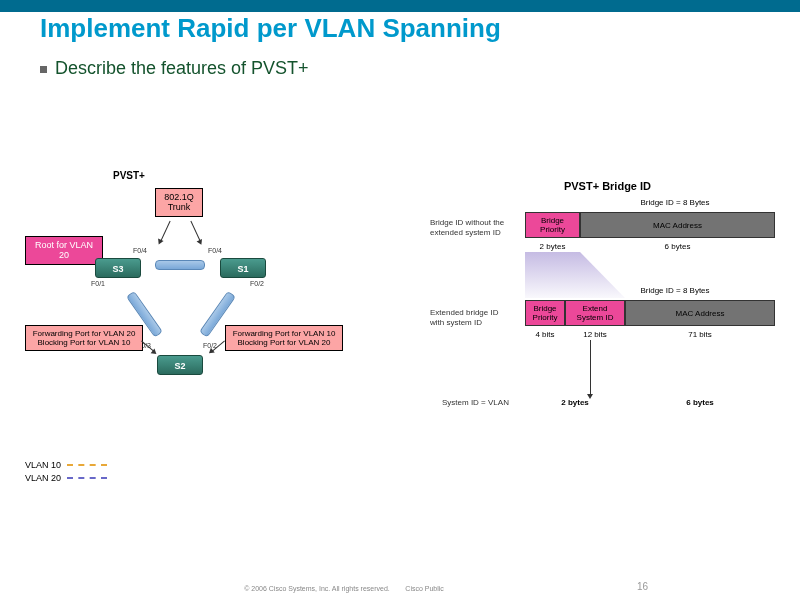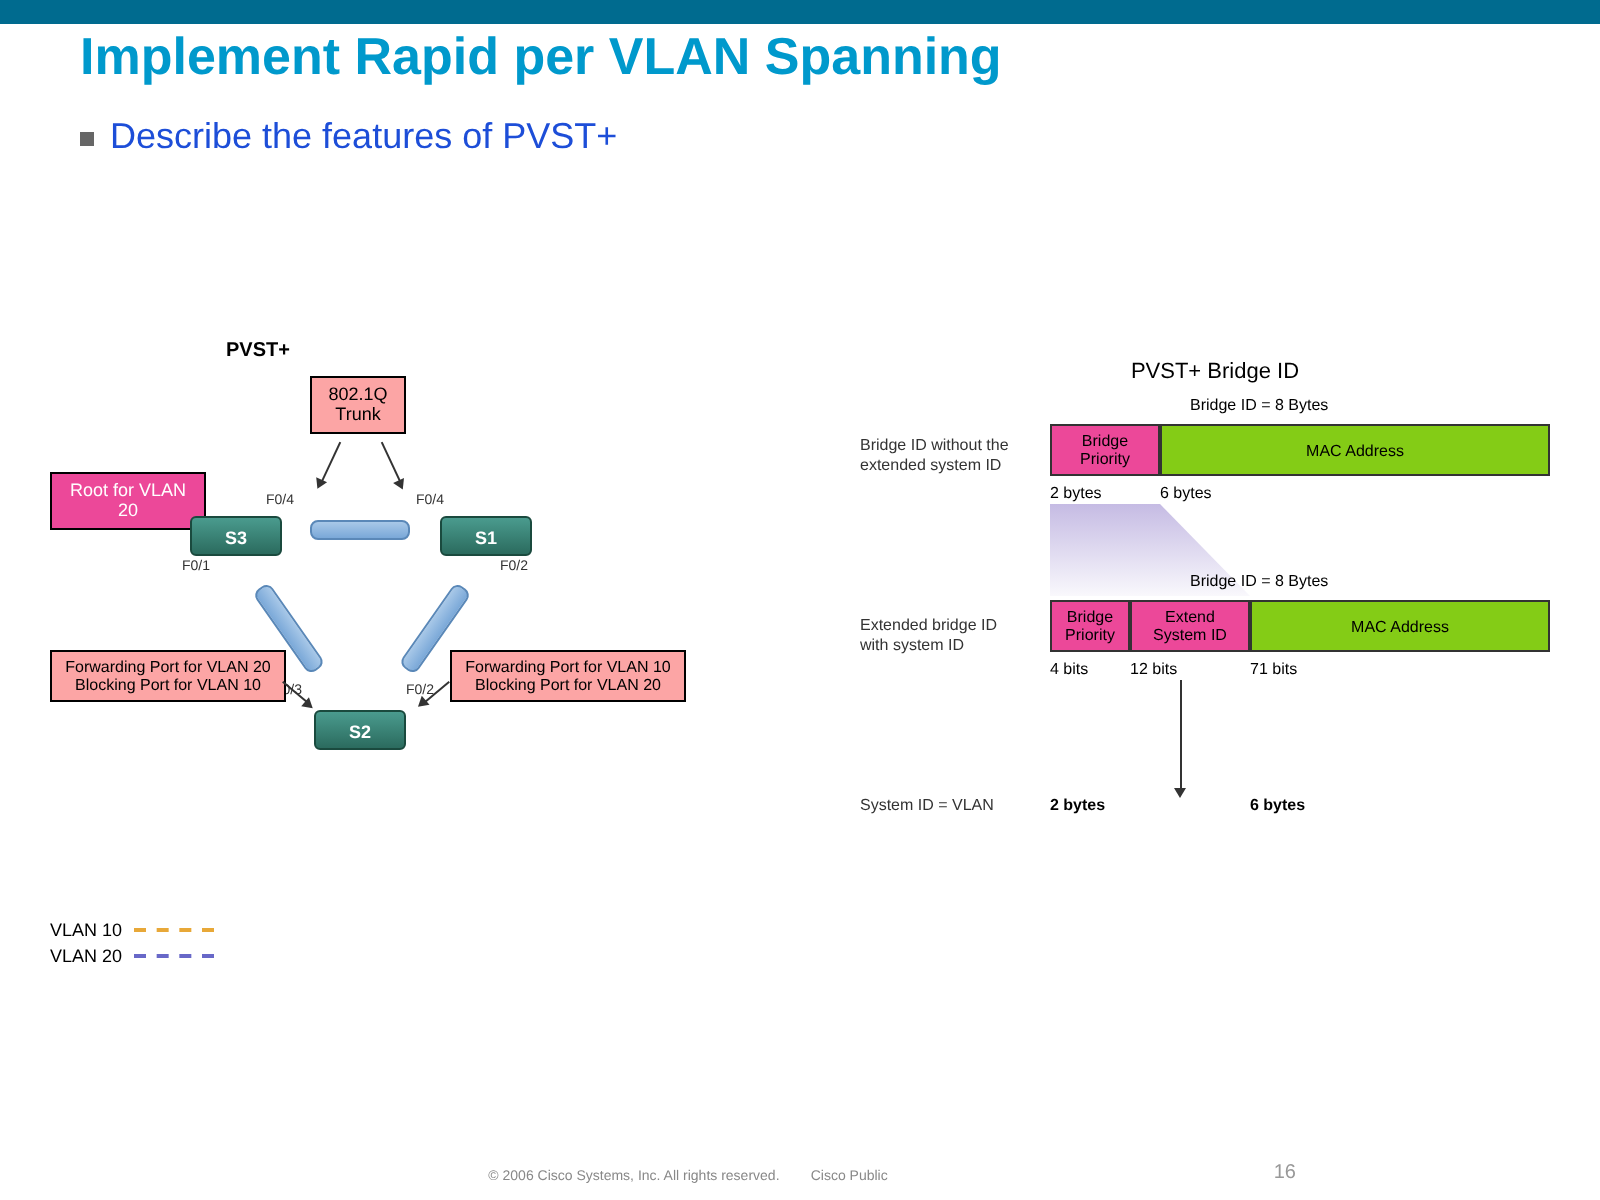--- a/index.html
+++ b/index.html
@@ -1,43 +1,43 @@
 <!DOCTYPE html>
 <html><head>
 <meta charset="utf-8">
 <style>
 *{margin:0;padding:0;box-sizing:border-box}
 body{width:800px;height:600px;font-family:Arial,sans-serif;background:#fff;position:relative;overflow:hidden}
 .topbar{height:12px;background:#006b8f}
 .title{color:#0099cc;font-size:26px;font-weight:bold;padding:2px 0 8px 40px;line-height:1.15}
-.bullet{padding:6px 0 0 40px;font-size:18px;color:#1d4ed8;display:flex;align-items:flex-start;gap:8px}
+.bullet{padding:6px 0 0 40px;font-size:18px;color:#14532d;display:flex;align-items:flex-start;gap:8px}
 .bullet .sq{width:7px;height:7px;background:#666;margin-top:8px;flex-shrink:0}
 .content{position:absolute;top:170px;left:0;width:800px;height:330px}
 .left{position:absolute;left:25px;top:0;width:370px;height:300px}
 .right{position:absolute;left:430px;top:10px;width:355px;height:280px}
 .box{position:absolute;font-size:9px;text-align:center;border:1px solid #000;padding:3px 4px;line-height:1.15}
 .box.yellow{background:#fca5a5}
 .box.purple{background:#ec4899;color:#fff}
 .box.red{background:#e57373;color:#fff}
 .switch{position:absolute;width:46px;height:20px;background:linear-gradient(#4a9b8e,#2b6b5e);border:1px solid #1a4a3e;border-radius:3px;font-size:9px;color:#fff;text-align:center;line-height:20px;font-weight:bold}
 .link-wrap{position:absolute;width:50px;height:16px}
 .link-wrap .pipe{width:50px;height:10px;background:linear-gradient(#a8c8e8,#7aa8d8);border:1px solid #5a88b8;border-radius:4px}
 .lbl{position:absolute;font-size:7px;color:#333}
 .hdr{position:absolute;font-size:10px;font-weight:bold}
 .legend{position:absolute;left:25px;top:290px;font-size:9px}
 .legend-row{display:flex;align-items:center;gap:6px;margin-bottom:3px}
 .dash{width:40px;height:0;border-top:2px dashed}
 .footer{position:absolute;bottom:8px;width:688px;font-size:7px;color:#888;text-align:center}
 .footer .pg{position:absolute;right:40px;bottom:0;font-size:10px;color:#999}
-.rhdr{font-size:11px;font-weight:normal;text-align:center;margin-bottom:4px}
+.rhdr{font-size:11px;font-weight:bold;text-align:center;margin-bottom:4px}
 .rtxt{position:absolute;font-size:8px;color:#333;line-height:1.25}
 .rbar{position:absolute;height:26px;border:1px solid #333;font-size:8px;display:flex;align-items:center;justify-content:center;text-align:center}
 .rbar.gray{background:#ec4899}
-.rbar.lgray{background:#84cc16}
-.dimv{font-size:8px;position:absolute;text-align:left}
+.rbar.lgray{background:#737373}
+.dimv{font-size:8px;position:absolute;text-align:center}
 .arrow{position:absolute;width:1px;background:#333}
 .arrow:after{content:'';position:absolute;bottom:-4px;left:-3px;border-left:3.5px solid transparent;border-right:3.5px solid transparent;border-top:5px solid #333}
 .shade{position:absolute;background:linear-gradient(180deg,rgba(140,120,200,0.5),rgba(140,120,200,0.05))}
 </style>
 </head>
 <body>
 
 <div class="topbar"></div>
 <div class="title">
   <span>Implement Rapid per VLAN Spanning</span><br>
@@ -99,21 +99,21 @@
       </div>
   </div>
 
   <div class="right">
     <div class="rhdr">PVST+ Bridge ID</div>
 
     <div class="rtxt" style="left:0;top:38px;white-space:pre-line">Bridge ID without the
 extended system ID</div>
     <div class="rtxt" style="left:0;top:128px;white-space:pre-line">Extended bridge ID
 with system ID</div>
-    <div class="rtxt" style="left:0;top:218px">System ID = VLAN</div>
+    <div class="rtxt" style="left:12px;top:218px">System ID = VLAN</div>
 
     <div class="dimv" style="left:165px;top:18px;width:160px">Bridge ID = 8 Bytes</div>
     <div class="rbar gray" style="left:95px;top:32px;width:55px;white-space:pre-line">Bridge
 Priority</div>
     <div class="rbar lgray" style="left:150px;top:32px;width:195px">MAC Address</div>
     <div class="dimv" style="left:95px;top:62px;width:55px">2 bytes</div>
     <div class="dimv" style="left:150px;top:62px;width:195px">6 bytes</div>
 
     <div class="shade" style="left:95px;top:72px;width:100px;height:46px;clip-path:polygon(0 0,55% 0,100% 100%,0 100%)"></div>
 

